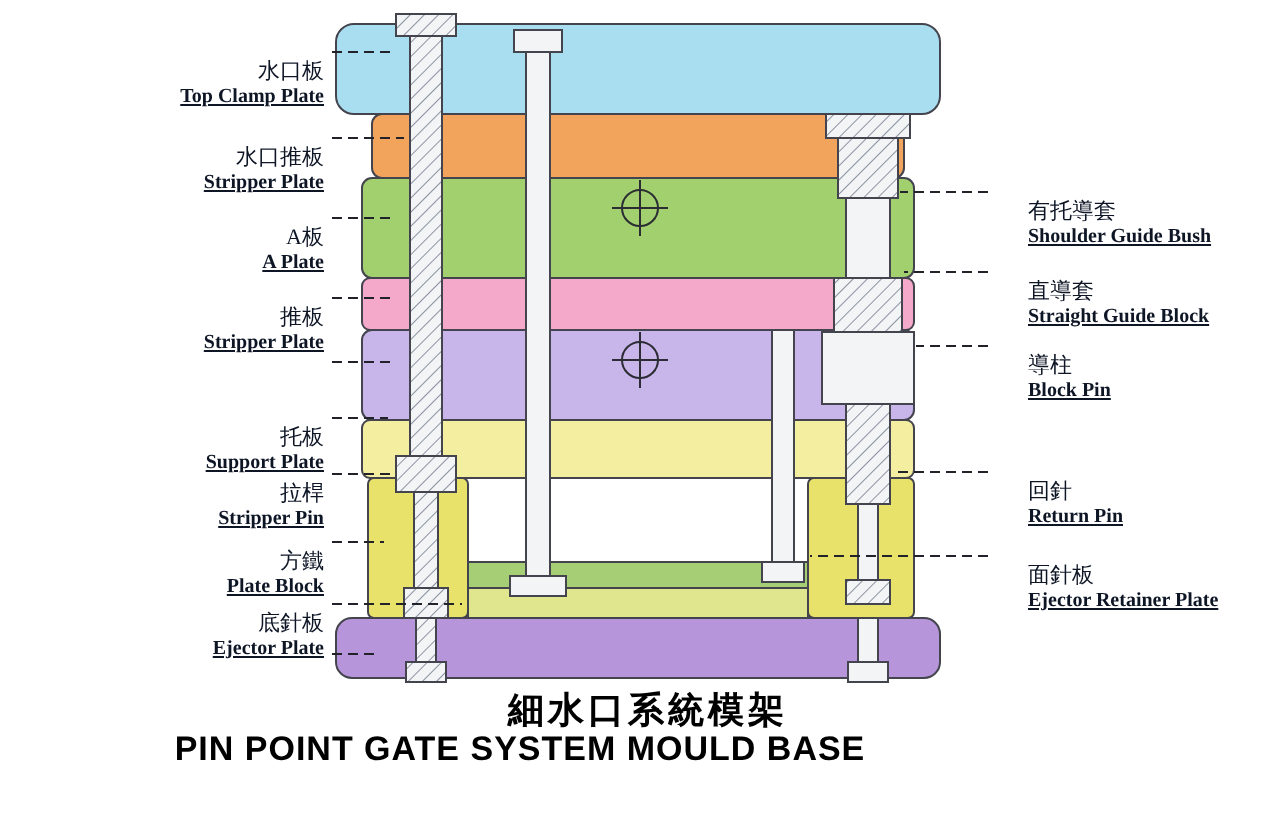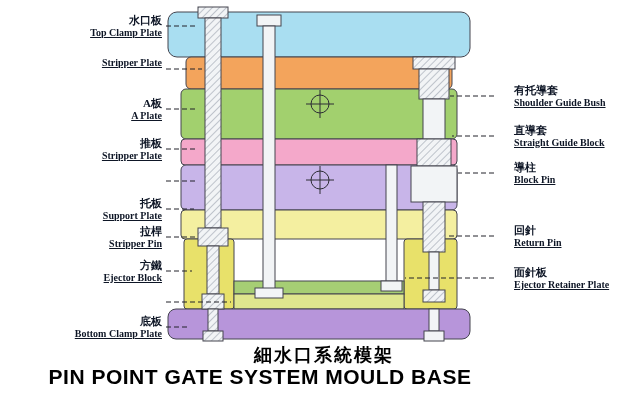--- a/index.html
+++ b/index.html
@@ -1,29 +1,29 @@
 <!DOCTYPE html>
 <html><head>
 <meta charset="utf-8">
 <style>
   * { margin:0; padding:0; box-sizing:border-box; }
   html,body { width:640px; height:411px; background:#ffffff; overflow:hidden; }
   body { position:relative; font-family:"Liberation Serif","DejaVu Serif",serif; }
   .page { position:absolute; inset:0; }
   svg.diagram { position:absolute; left:0; top:0; }
   .lbl { position:absolute; color:#0e1626; line-height:12.5px; }
-  .lbl .zh { font-size:11px; font-weight:700; white-space:nowrap; }
+  .lbl .zh { font-size:11px; font-weight:400; white-space:nowrap;margin-top:16px; }
   .lbl .en { font-size:10px; font-weight:700; white-space:nowrap;text-decoration:underline; }
   .lbl.left  { left:2px;  width:160px; text-align:right; }
   .lbl.right { left:514px; width:142px; text-align:left; }
   .title-zh { position:absolute; top:343px; left:4px; width:640px; text-align:center;
               font-size:18px; font-weight:700; letter-spacing:2px; color:#000; }
   .title-en { position:absolute; top:365px; left:0; width:520px; text-align:center;
               font-family:"Liberation Sans","DejaVu Sans",sans-serif;
-              font-size:21px; font-weight:700; letter-spacing:.5px; color:#000; }
+              font-size:17px; font-weight:700; letter-spacing:.5px; color:#000; }
 </style>
 </head>
 <body>
 
 <div class="page">
 
   <svg class="diagram" width="640" height="411" viewBox="0 0 640 411">
     <defs>
       <pattern id="hatchP" width="5" height="5" patternUnits="userSpaceOnUse" patternTransform="rotate(45)">
         <rect width="5" height="5" fill="#f2f4f6"></rect>
@@ -107,45 +107,46 @@
       <line x1="494" y1="236" x2="446" y2="236"></line>
       <line x1="494" y1="278" x2="405" y2="278"></line>
     </g>
   </svg>
 
   <div class="lbl left" style="top:14px">
     <div class="zh">水口板</div>
     <div class="en">Top Clamp Plate</div>
   </div>
   <div class="lbl left" style="top:57px">
+    <div class="zh">水口推板</div>
     <div class="en">Stripper Plate</div>
   </div>
   <div class="lbl left" style="top:97px">
     <div class="zh">A板</div>
     <div class="en">A Plate</div>
   </div>
   <div class="lbl left" style="top:137px">
     <div class="zh">推板</div>
     <div class="en">Stripper Plate</div>
   </div>
   <div class="lbl left" style="top:197px">
     <div class="zh">托板</div>
     <div class="en">Support Plate</div>
   </div>
   <div class="lbl left" style="top:225px">
     <div class="zh">拉桿</div>
     <div class="en">Stripper Pin</div>
   </div>
   <div class="lbl left" style="top:259px">
     <div class="zh">方鐵</div>
-    <div class="en">Ejector Block</div>
+    <div class="en">Plate Block</div>
   </div>
-  <div class="lbl left" style="top:315px">
-    <div class="zh">底板</div>
-    <div class="en">Bottom Clamp Plate</div>
+  <div class="lbl left" style="top:290px">
+    <div class="zh">底針板</div>
+    <div class="en">Ejector Plate</div>
   </div>
 
   <div class="lbl right" style="top:84px">
     <div class="zh">有托導套</div>
     <div class="en">Shoulder Guide Bush</div>
   </div>
   <div class="lbl right" style="top:124px">
     <div class="zh">直導套</div>
     <div class="en">Straight Guide Block</div>
   </div>

